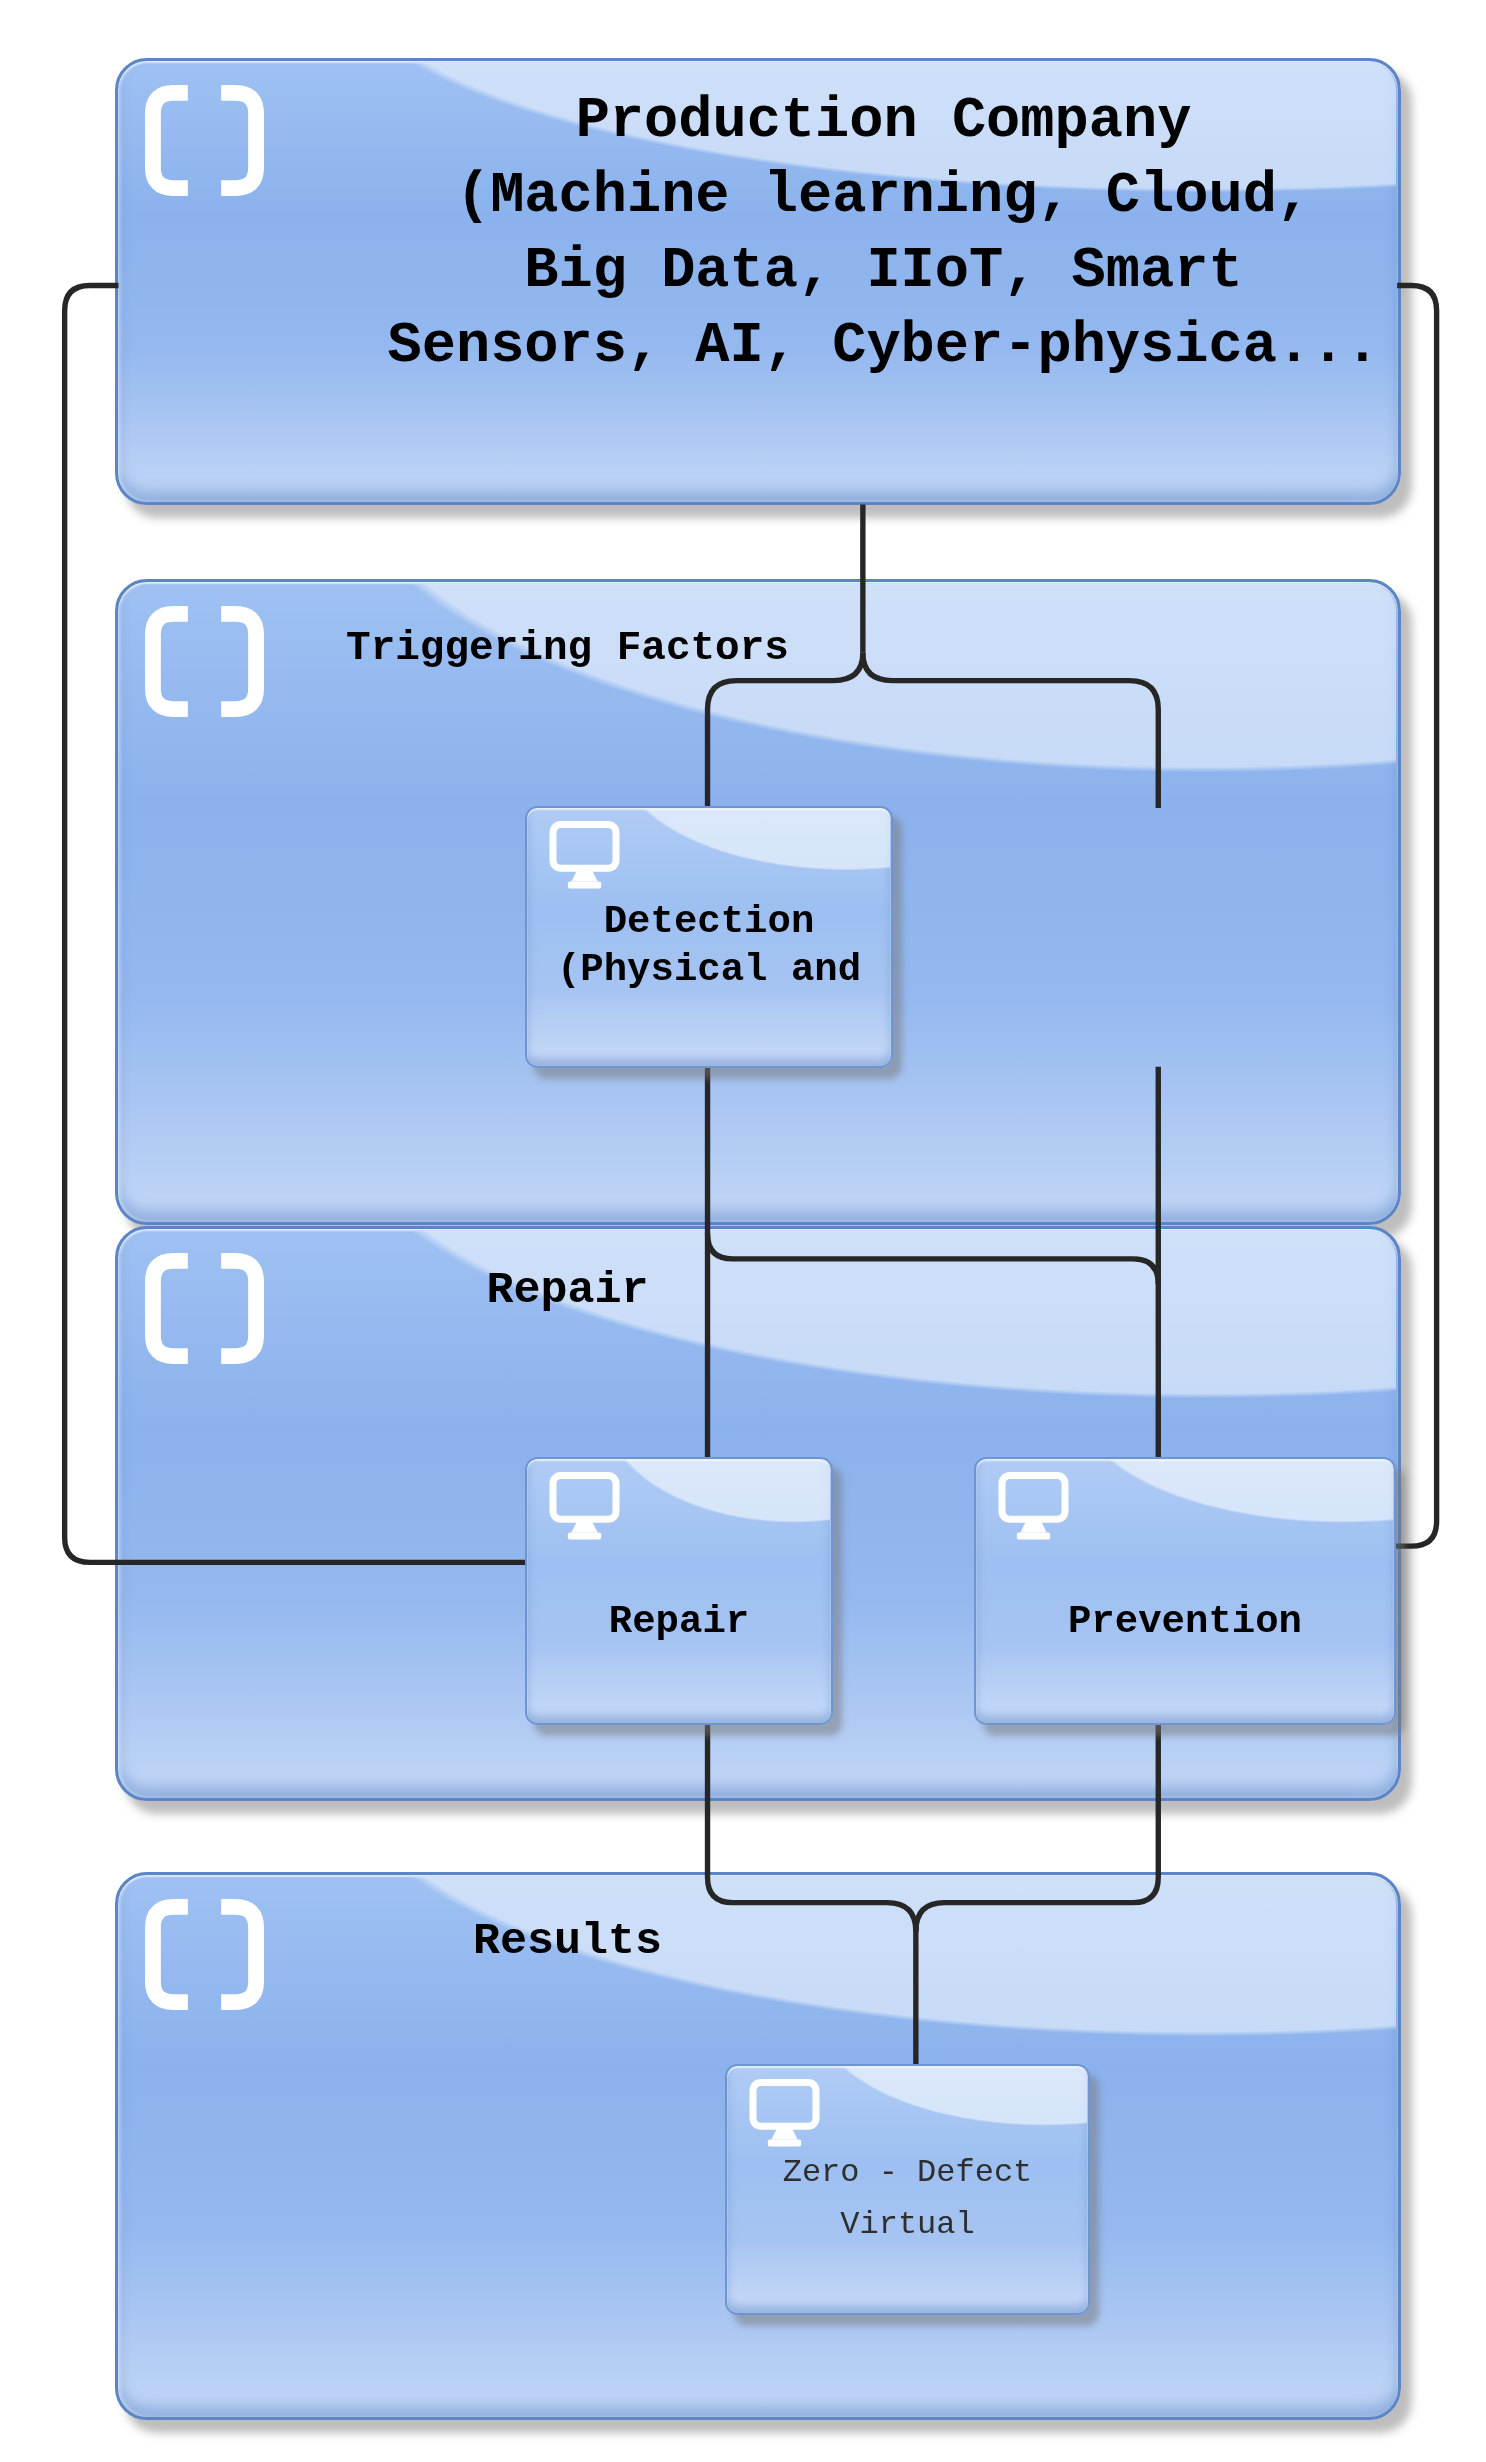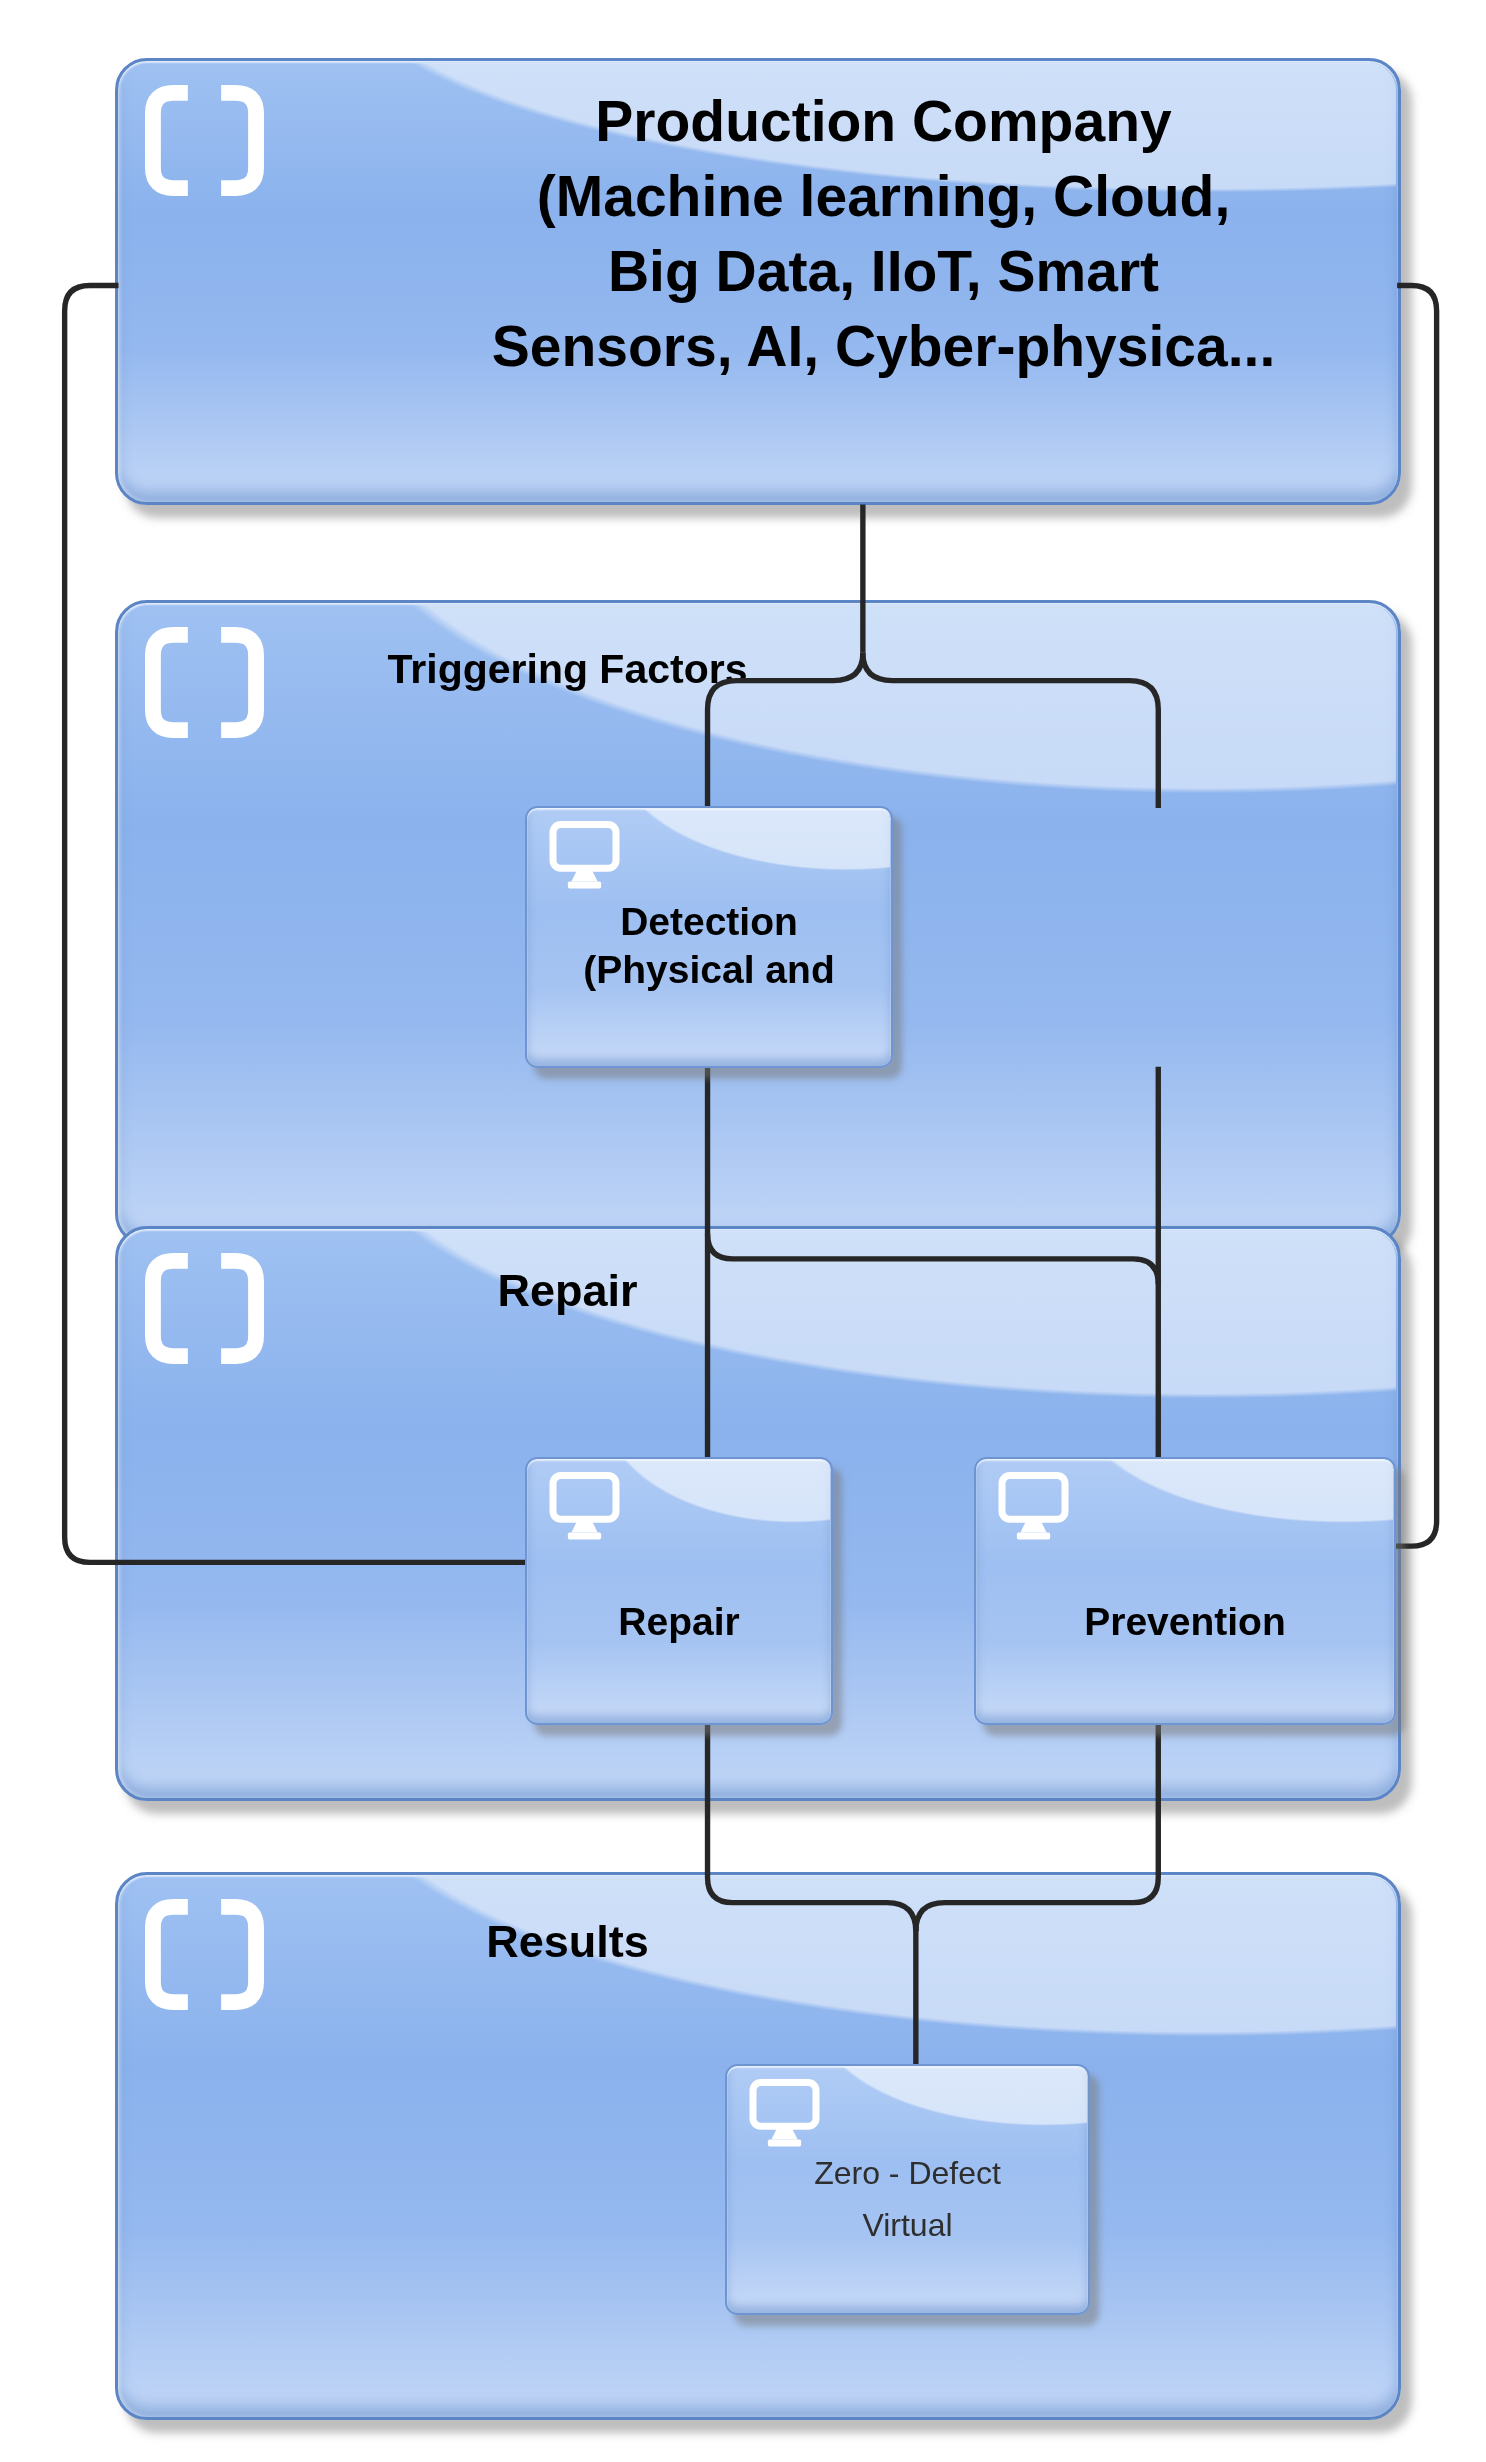--- a/index.html
+++ b/index.html
@@ -1,35 +1,35 @@
 <!DOCTYPE html>
 <html style="font-size:14.4px"><head>
 <meta charset="utf-8">
 <style>
   html,body{margin:0;padding:0;background:#ffffff;}
   .canvas{
     position:relative;width:1486px;height:2462px;background:#ffffff;overflow:hidden;
-    font-family:Liberation Sans, sans-serif;
+    font-family:Liberation Mono, monospace;
   }
   
   .section{
     position:absolute;left:115px;width:1286px;box-sizing:border-box;
     border:3.6px solid #5c85c5;border-radius:32px;
     background:linear-gradient(180deg,#9fc1f2 0%,#8bb2ed 35%,#94b8ef 65%,#aec9f3 85%,#c2d7f7 100%);
     box-shadow:10.8px 12.6px 8px rgba(125,125,125,.5),
                inset 0 1.8px 1.8px rgba(255,255,255,.7),
                inset 2.7px 0 3.6px rgba(255,255,255,.35),
                inset 0 -10.8px 12.6px rgba(86,128,193,.45);
   }
   .section::before{
     content:"";position:absolute;inset:1.8px;border-radius:27px;pointer-events:none;
     background:radial-gradient(ellipse 120% 85% at 85% -18%,rgba(255,255,255,.5) 0 55%,rgba(255,255,255,0) 56%);
   }
   .sec-production{top:58px;height:447px;}
-  .sec-triggering{top:600px;height:646px;}
+  .sec-triggering{top:579px;height:646px;}
   .sec-action{top:1226px;height:575px;}
   .sec-results{top:1872px;height:548px;}
   .bracket-icon{position:absolute;left:27px;top:23px;width:119px;height:113px;}
   .section-title{
     position:absolute;left:269px;right:18px;top:23px;text-align:center;
     font-weight:700;font-size:57px;line-height:75px;color:#000;
   }
   .section-label{
     position:absolute;left:180px;width:539px;text-align:center;
     font-weight:700;color:#000;

